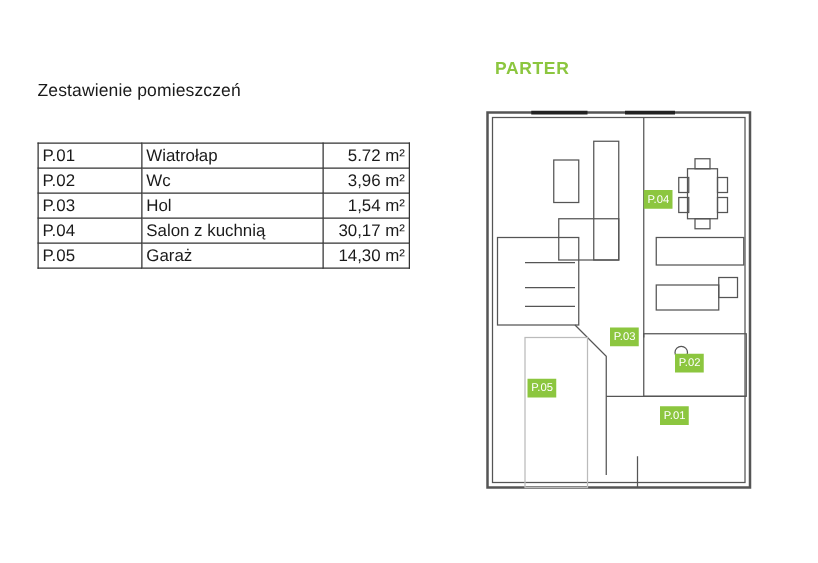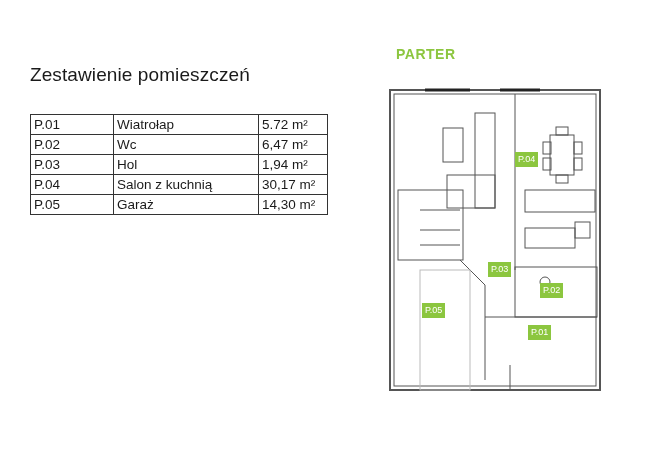--- a/index.html
+++ b/index.html
@@ -1,45 +1,45 @@
 <!DOCTYPE html>
 <html><head>
 <meta charset="utf-8">
 <style>
   html, body { margin:0; padding:0; background:#ffffff; }
   body { width:654px; height:450px; position:relative; overflow:hidden; font-family:"Liberation Sans", sans-serif; color:#1a1a1a; }
-  .title { position:absolute; left:30px; top:64px; font-size:19px; font-weight:normal; letter-spacing:0.1px; }
+  .title { position:absolute; left:30px; top:64px; font-size:14px; font-weight:normal; letter-spacing:0.1px; }
   table.rooms { position:absolute; left:30px; top:114px; border-collapse:collapse; font-size:13.5px; }
   table.rooms td { border:1.2px solid #333; height:19px; padding:0 3px; line-height:19px; }
-  td.c1 { width:76px; } td.c2 { width:138px; } td.c3 { width:62px; }
+  td.c1 { width:76px; } td.c2 { width:138px; } td.c3 { width:62px;text-align:right; }
   .parter { position:absolute; left:396px; top:46px; color:#8cc63f; font-weight:bold; font-size:14px; letter-spacing:0.5px; }
   .plan { position:absolute; left:360px; top:70px; width:260px; height:330px; }
   .lbl { position:absolute; background:#8cc63f; color:#fff; font-size:9px; padding:2px 3px; line-height:11px; }
 </style>
 </head>
 <body>
 
 <div class="title">Zestawienie pomieszczeń</div>
 
 <table class="rooms">
   <tbody>
     <tr>
       <td class="c1">P.01</td>
       <td class="c2">Wiatrołap</td>
       <td class="c3">5.72 m²</td>
     </tr>
     <tr>
       <td class="c1">P.02</td>
       <td class="c2">Wc</td>
-      <td class="c3">6,47 m²</td>
+      <td class="c3">3,96 m²</td>
     </tr>
     <tr>
       <td class="c1">P.03</td>
       <td class="c2">Hol</td>
-      <td class="c3">1,94 m²</td>
+      <td class="c3">1,54 m²</td>
     </tr>
     <tr>
       <td class="c1">P.04</td>
       <td class="c2">Salon z kuchnią</td>
       <td class="c3">30,17 m²</td>
     </tr>
     <tr>
       <td class="c1">P.05</td>
       <td class="c2">Garaż</td>
       <td class="c3">14,30 m²</td>

